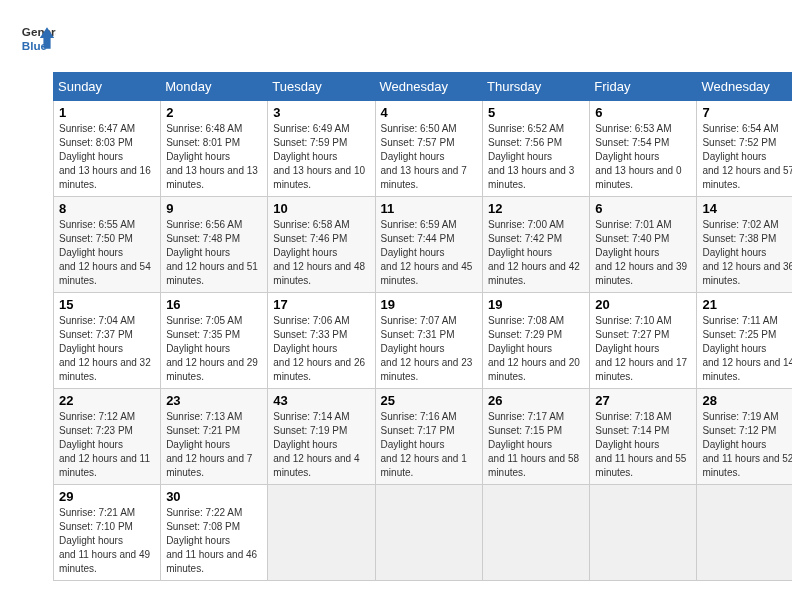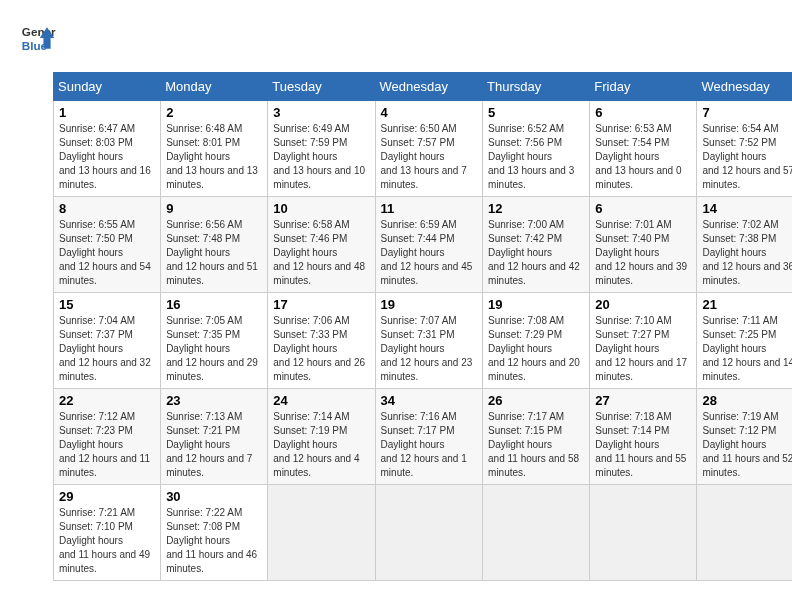--- a/index.html
+++ b/index.html
@@ -204,25 +204,25 @@
       <tr style="background: #0f766e;">
         <td>
           <span class="day-num">22</span>
           <div class="day-info">Sunrise: 7:12 AM<br>Sunset: 7:23 PM<br>Daylight hours<br>and 12 hours and 11 minutes.</div>
         </td>
         <td>
           <span class="day-num">23</span>
           <div class="day-info">Sunrise: 7:13 AM<br>Sunset: 7:21 PM<br>Daylight hours<br>and 12 hours and 7 minutes.</div>
         </td>
         <td>
-          <span class="day-num">24</span>
+          <span class="day-num">43</span>
           <div class="day-info">Sunrise: 7:14 AM<br>Sunset: 7:19 PM<br>Daylight hours<br>and 12 hours and 4 minutes.</div>
         </td>
         <td>
-          <span class="day-num">34</span>
+          <span class="day-num">25</span>
           <div class="day-info">Sunrise: 7:16 AM<br>Sunset: 7:17 PM<br>Daylight hours<br>and 12 hours and 1 minute.</div>
         </td>
         <td>
           <span class="day-num">26</span>
           <div class="day-info">Sunrise: 7:17 AM<br>Sunset: 7:15 PM<br>Daylight hours<br>and 11 hours and 58 minutes.</div>
         </td>
         <td>
           <span class="day-num">27</span>
           <div class="day-info">Sunrise: 7:18 AM<br>Sunset: 7:14 PM<br>Daylight hours<br>and 11 hours and 55 minutes.</div>
         </td>

